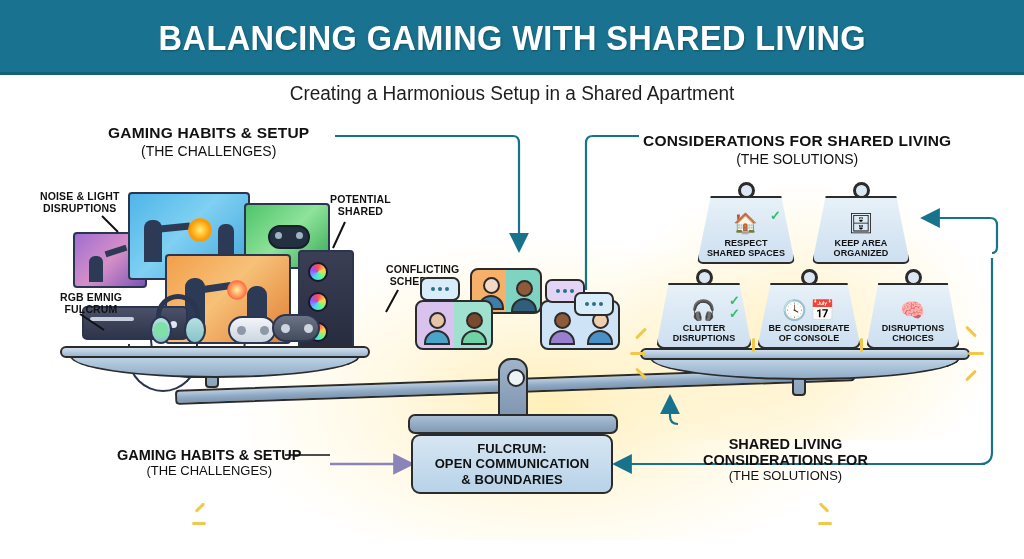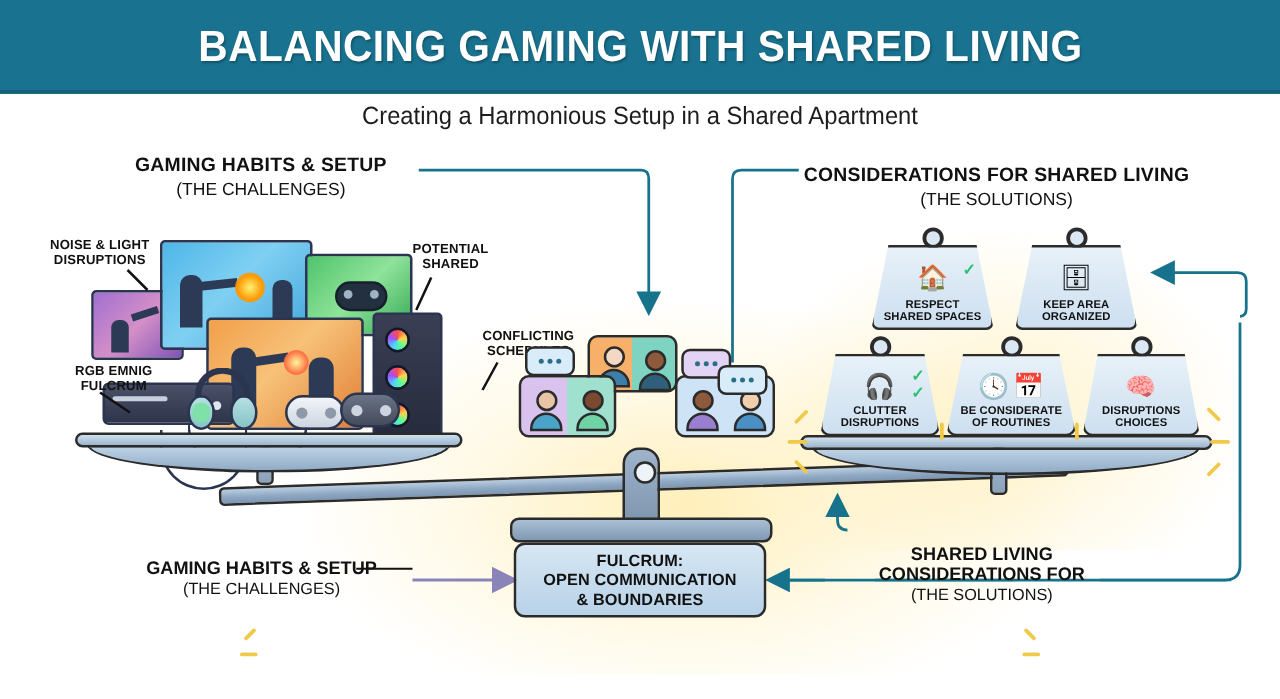--- a/index.html
+++ b/index.html
@@ -387,21 +387,21 @@
       <div class="wlabel">CLUTTER</div>
       <div class="wlabel">DISRUPTIONS</div>
     </div>
 
     <div class="weight" id="w-routines">
       <div class="wicon">
           <span class="weight-icon-emoji">🕓</span>
           <span class="weight-icon-emoji" style="margin-left:3px;">📅</span>
         </div>
       <div class="wlabel">BE CONSIDERATE</div>
-      <div class="wlabel">OF ROUTINES</div>
+      <div class="wlabel">OF CONSOLE</div>
     </div>
 
     <div class="weight" id="w-thought">
       <div class="wicon">
           <span class="weight-icon-emoji">🧠</span>
         </div>
       <div class="wlabel">DISRUPTIONS</div>
       <div class="wlabel">CHOICES</div>
     </div>
   </div>

